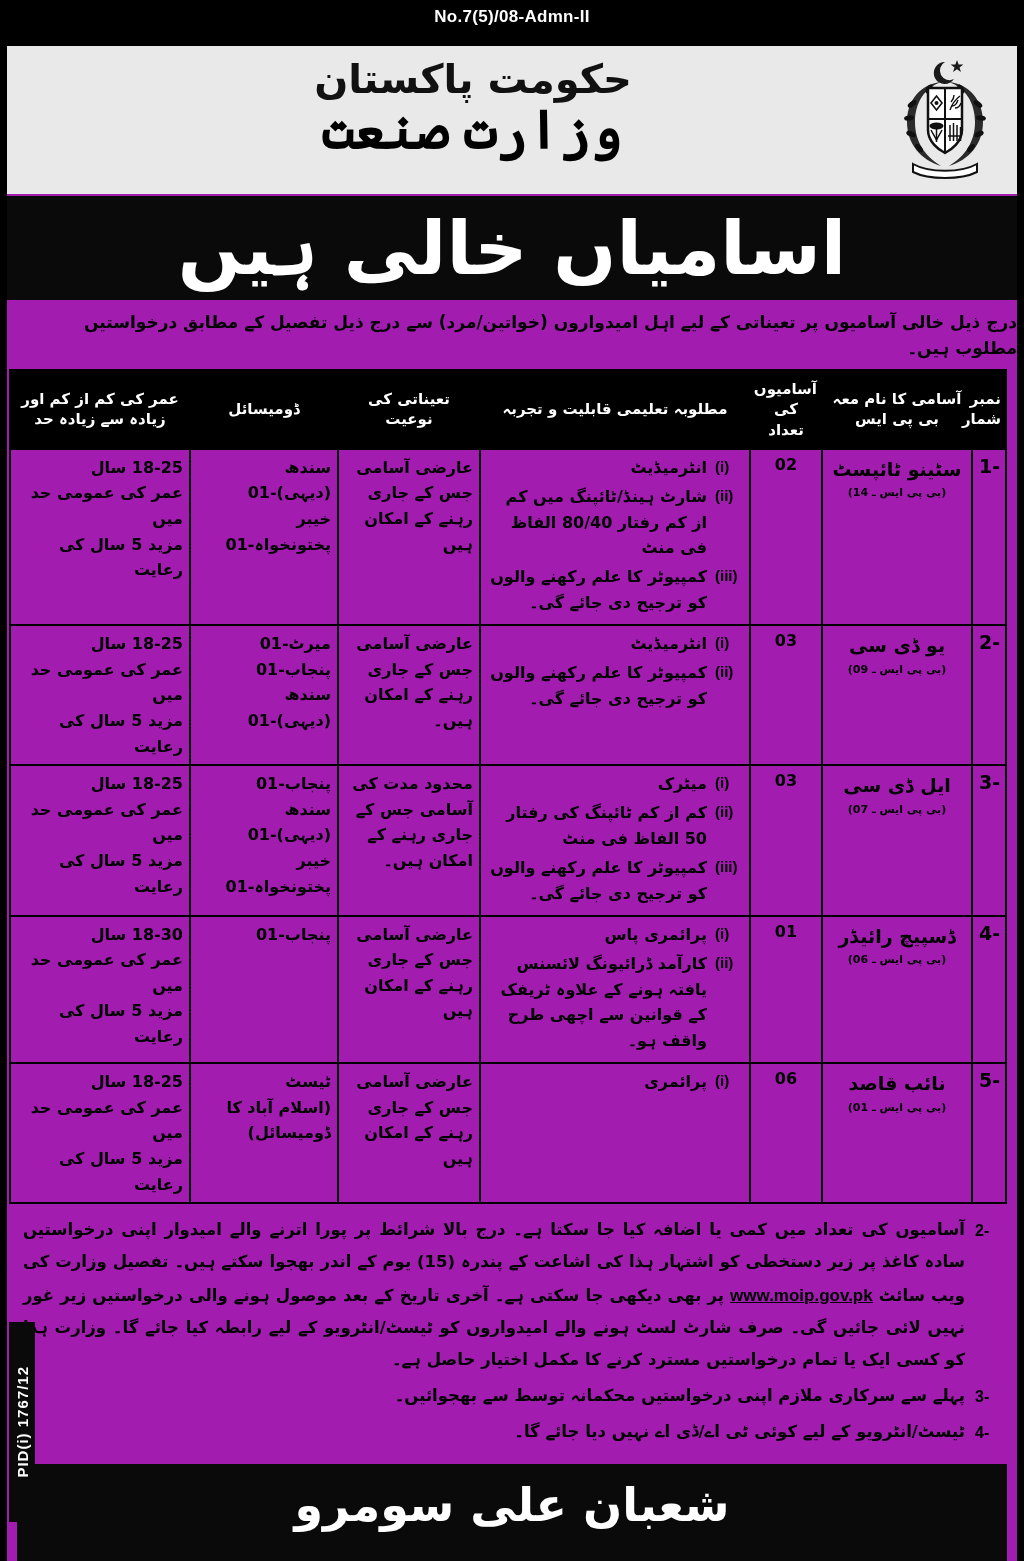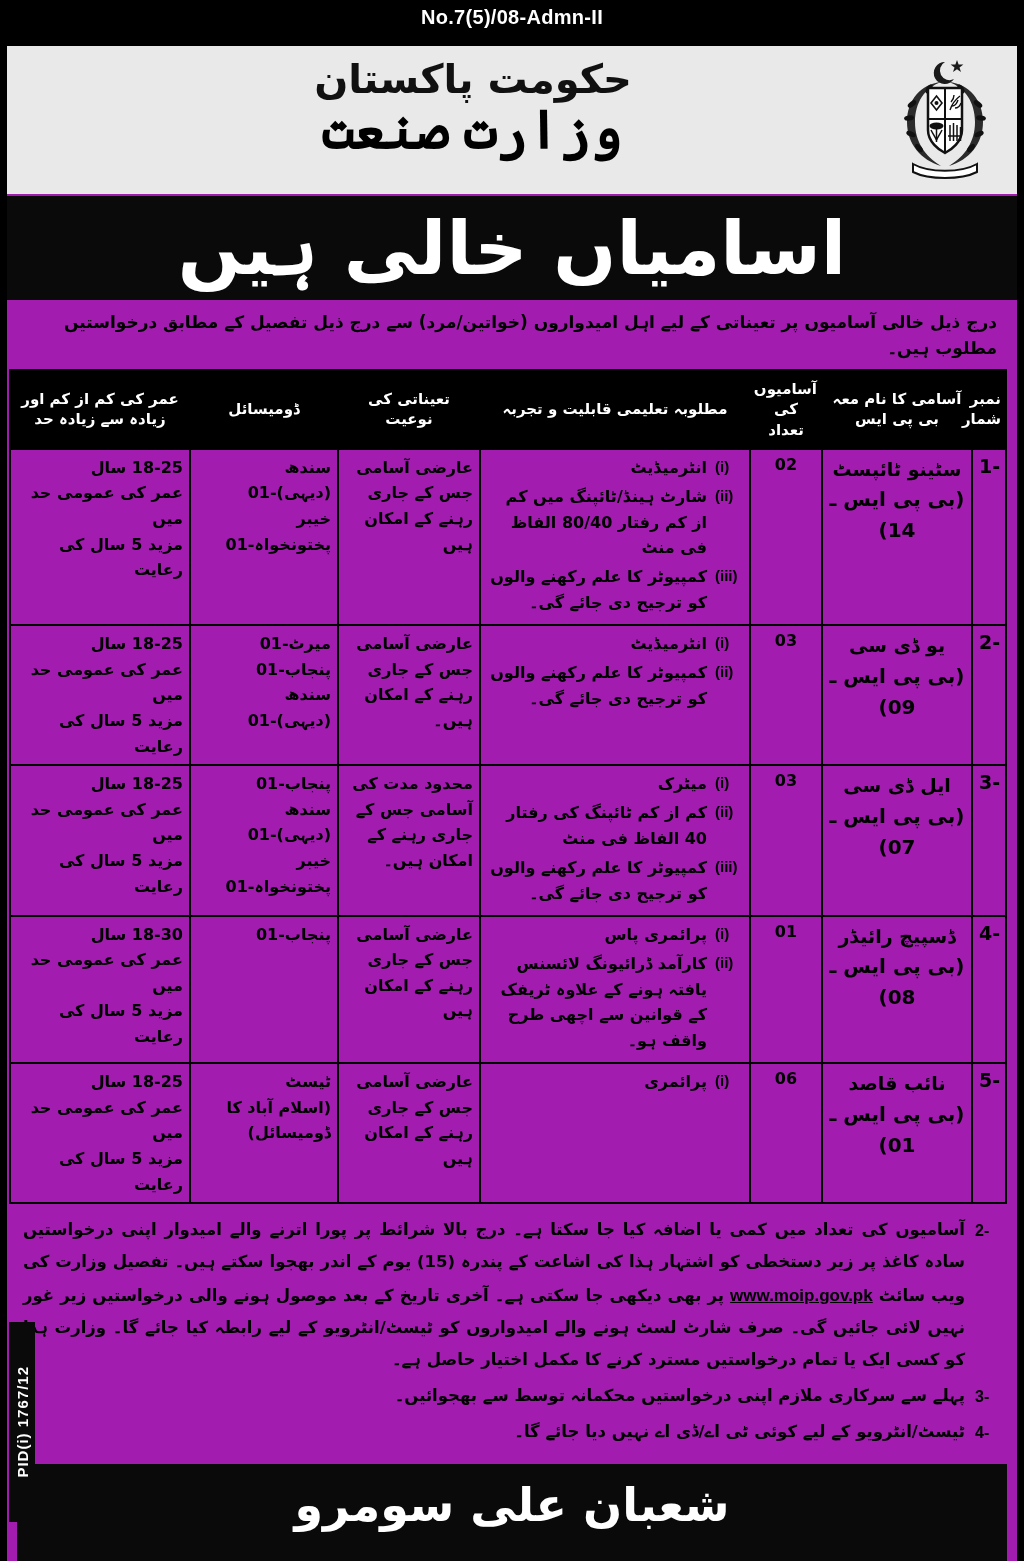--- a/index.html
+++ b/index.html
@@ -25,21 +25,21 @@
   .ref-strip {
     height: 26px;
     background: #000;
     display: flex;
     align-items: center;
     justify-content: center;
     direction: ltr;
   }
   .ref-no {
     color: #fff;
-    font-size: 20px;
+    font-size: 17px;
     font-weight: bold;
     letter-spacing: .3px;
     font-family: "Liberation Sans", sans-serif;
   }
 
   
   .sheet {
     position: relative;
     width: 1016px;
     margin: 13px auto;
@@ -107,21 +107,21 @@
     font-family: "DejaVu Sans", "Liberation Sans", sans-serif;
     font-size: 74px;
     font-weight: bold;
     letter-spacing: 4px;
     line-height: 1;
     text-align: right;
   }
 
   
   .intro {
-    padding: 10px 20px 8px 14px;
+    padding: 10px 0 8px 14px;
     text-align: right;
     font-family: "DejaVu Sans", "Liberation Sans", sans-serif;
     font-size: 17px;
     font-weight: bold;
     color: #000;
     line-height: 1.5;
   }
 
   
   .tbl-wrap { padding: 0 10px; }
@@ -166,21 +166,21 @@
     direction: ltr;
     padding-top: 8px;
   }
   td.post {
     text-align: center;
     font-size: 19px;
     font-weight: bold;
     line-height: 1.55;
     padding-top: 10px;
   }
-  td.post .bps { font-size: 20px; display: block; }
+  td.post .bps { font-size: 11px; display: block; }
   td.count {
     text-align: center;
     font-size: 16px;
     font-weight: bold;
     direction: ltr;
     padding-top: 9px;
   }
   td.qual { padding-top: 8px; }
   ol.qlist { list-style: none; }
   ol.qlist li {
@@ -466,21 +466,21 @@
               <td class="post"><span>ایل ڈی سی</span><span class="bps">(بی پی ایس ـ 07)</span></td>
               <td class="count">03</td>
               <td class="qual">
                 <ol class="qlist">
                   <li>
                     <span class="rn">(i)</span>
                     <span class="qtxt">میٹرک</span>
                   </li>
                   <li>
                     <span class="rn">(ii)</span>
-                    <span class="qtxt">کم از کم ٹائپنگ کی رفتار 40 الفاظ فی منٹ</span>
+                    <span class="qtxt">کم از کم ٹائپنگ کی رفتار 50 الفاظ فی منٹ</span>
                   </li>
                   <li>
                     <span class="rn">(iii)</span>
                     <span class="qtxt">کمپیوٹر کا علم رکھنے والوں کو ترجیح دی جائے گی۔</span>
                   </li>
                 </ol>
               </td>
               <td class="nature">محدود مدت کی آسامی جس کے جاری رہنے کے امکان ہیں۔</td>
               <td class="dom">
                 <span class="dline">پنجاب-01</span>
@@ -488,21 +488,21 @@
                 <span class="dline">خیبر پختونخواہ-01</span>
               </td>
               <td class="age">
                 <span class="aline">18-25 سال</span>
                 <span class="aline">عمر کی عمومی حد میں</span>
                 <span class="aline">مزید 5 سال کی رعایت</span>
               </td>
             </tr>
             <tr class="r4">
               <td class="sr">4-</td>
-              <td class="post"><span>ڈسپیچ رائیڈر</span><span class="bps">(بی پی ایس ـ 08)</span></td>
+              <td class="post"><span>ڈسپیچ رائیڈر</span><span class="bps">(بی پی ایس ـ 06)</span></td>
               <td class="count">01</td>
               <td class="qual">
                 <ol class="qlist">
                   <li>
                     <span class="rn">(i)</span>
                     <span class="qtxt">پرائمری پاس</span>
                   </li>
                   <li>
                     <span class="rn">(ii)</span>
                     <span class="qtxt">کارآمد ڈرائیونگ لائسنس یافتہ ہونے کے علاوہ ٹریفک کے قوانین سے اچھی طرح واقف ہو۔</span>

